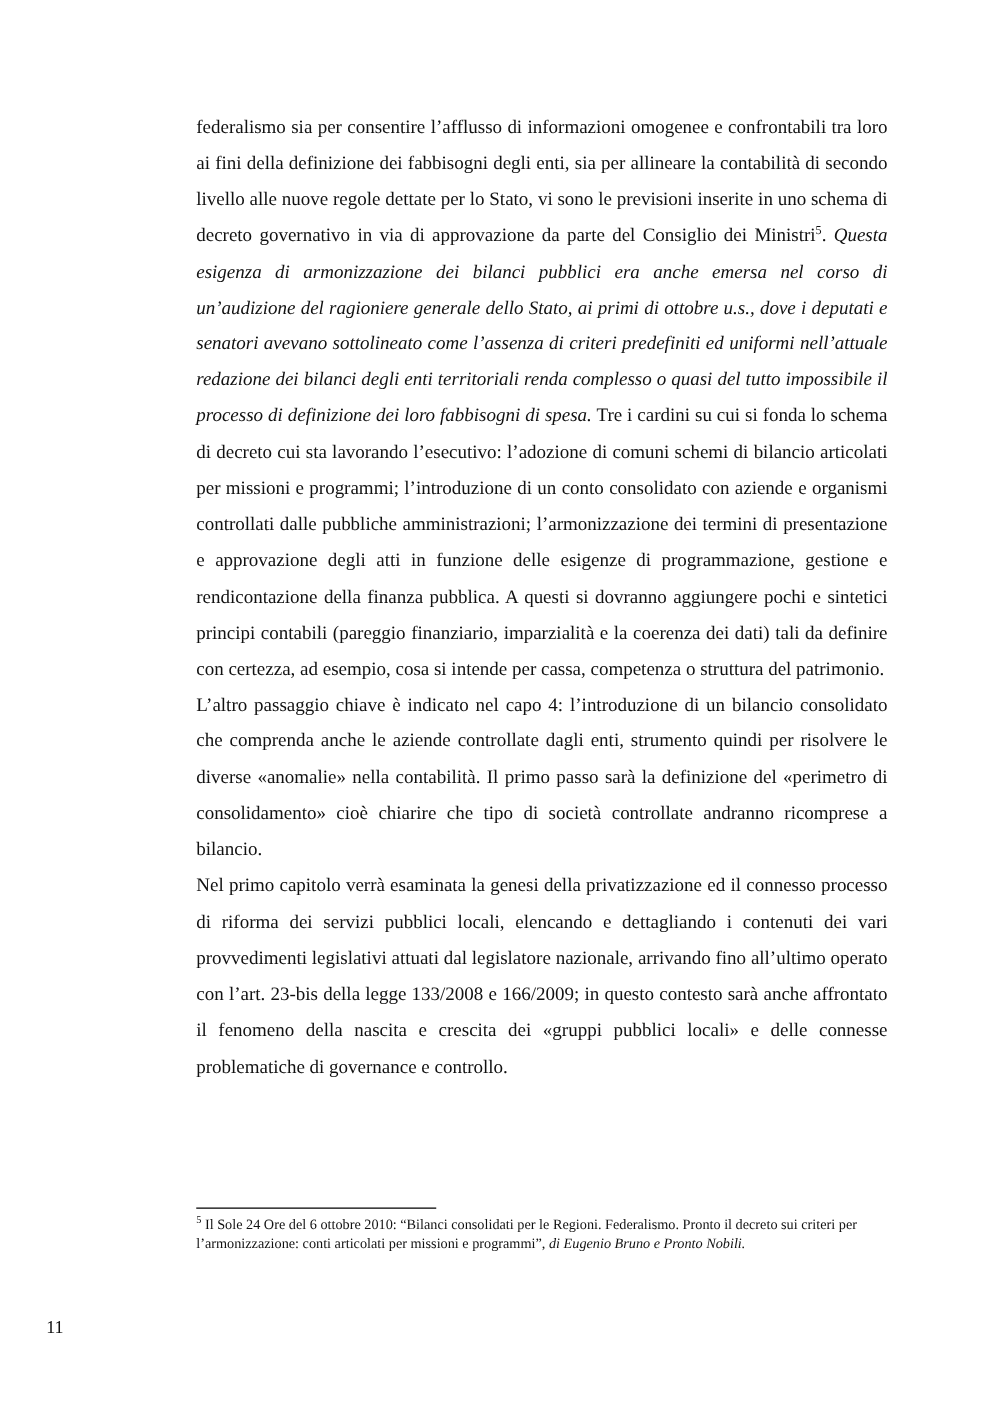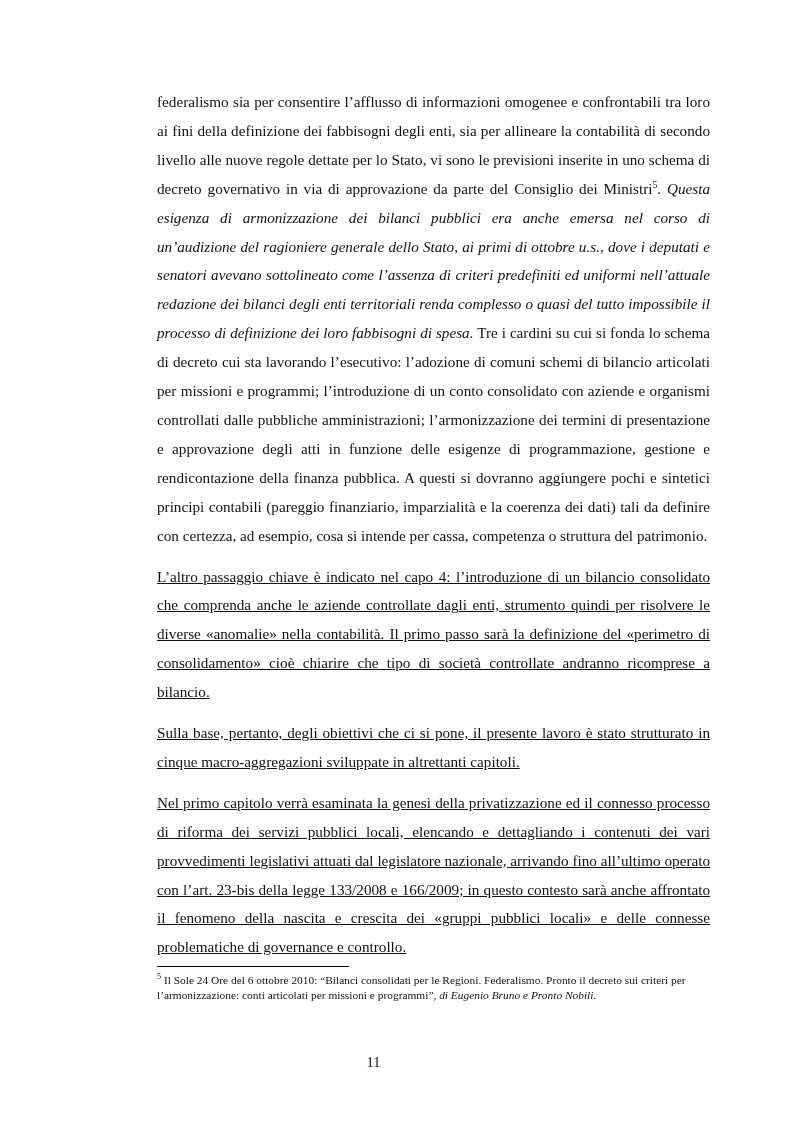--- a/index.html
+++ b/index.html
@@ -26,22 +26,21 @@
   .para {
     margin: 0;
     text-align: justify;
     text-justify: inter-word;
     font-size: 15.2px;
     line-height: 28.9px;
     color: #111111;
     hyphens: none;
   }
   .para + .para {
-    margin-top: 12px;
-    text-decoration: underline;
+    margin-top: 0;
   }
   .it {
     font-style: italic;
   }
   sup.fn-ref {
     font-size: 0.64em;
     vertical-align: super;
     line-height: 0;
   }
   .footnote-block {
@@ -67,35 +66,34 @@
   .footnote-text sup {
     font-size: 0.72em;
     vertical-align: super;
     line-height: 0;
   }
   .page-number {
     position: absolute;
     left: 0;
     top: 1053px;
     width: 673px;
-    text-align: center;
+    text-align: left;
     font-size: 14.4px;
     line-height: 18px;
     color: #111111;
   }
 </style>
 </head>
 <body>
 
 <div class="page">
 
   <div class="body-block">
     <p class="para" id="p1"><span>federalismo sia per consentire l’afflusso di informazioni omogenee e confrontabili tra loro ai fini della definizione dei fabbisogni degli enti, sia per allineare la contabilità di secondo livello alle nuove regole dettate per lo Stato, vi sono le previsioni inserite in uno schema di decreto governativo in via di approvazione da parte del Consiglio dei Ministri</span><sup class="fn-ref">5</sup><span>. </span><span class="it">Questa esigenza di armonizzazione dei bilanci pubblici era anche emersa nel corso di un’audizione del ragioniere generale dello Stato, ai primi di ottobre u.s., dove i deputati e senatori avevano sottolineato come l’assenza di criteri predefiniti ed uniformi nell’attuale redazione dei bilanci degli enti territoriali renda complesso o quasi del tutto impossibile il processo di definizione dei loro fabbisogni di spesa.</span><span> Tre i cardini su cui si fonda lo schema di decreto cui sta lavorando l’esecutivo: l’adozione di comuni schemi di bilancio articolati per missioni e programmi; l’introduzione di un conto consolidato con aziende e organismi controllati dalle pubbliche amministrazioni; l’armonizzazione dei termini di presentazione e approvazione degli atti in funzione delle esigenze di programmazione, gestione e rendicontazione della finanza pubblica. A questi si dovranno aggiungere pochi e sintetici principi contabili (pareggio finanziario, imparzialità e la coerenza dei dati) tali da definire con certezza, ad esempio, cosa si intende per cassa, competenza o struttura del patrimonio.</span></p>
     <p class="para" id="p2"><span>L’altro passaggio chiave è indicato nel capo 4: l’introduzione di un bilancio consolidato che comprenda anche le aziende controllate dagli enti, strumento quindi per risolvere le diverse «anomalie» nella contabilità. Il primo passo sarà la definizione del «perimetro di consolidamento» cioè chiarire che tipo di società controllate andranno ricomprese a bilancio.</span></p>
-    <p class="para" id="p3"><span>Sulla base, pertanto, degli obiettivi che ci si pone, il presente lavoro è stato strutturato in cinque macro-aggregazioni sviluppate in altrettanti capitoli.</span></p>
     <p class="para" id="p4"><span>Nel primo capitolo verrà esaminata la genesi della privatizzazione ed il connesso processo di riforma dei servizi pubblici locali, elencando e dettagliando i contenuti dei vari provvedimenti legislativi attuati dal legislatore nazionale, arrivando fino all’ultimo operato con l’art. 23-bis della legge 133/2008 e 166/2009; in questo contesto sarà anche affrontato il fenomeno della nascita e crescita dei «gruppi pubblici locali» e delle connesse problematiche di governance e controllo.</span></p>
   </div>
 
   <div class="footnote-block">
     <hr class="footnote-rule">
     <p class="footnote-text" id="fn0"><sup>5</sup><span> Il Sole 24 Ore del 6 ottobre 2010: “Bilanci consolidati per le Regioni. Federalismo. Pronto il decreto sui criteri per l’armonizzazione: conti articolati per missioni e programmi”, </span><span class="it">di Eugenio Bruno e Pronto Nobili.</span></p>
   </div>
 
   <div class="page-number">11</div>
 

